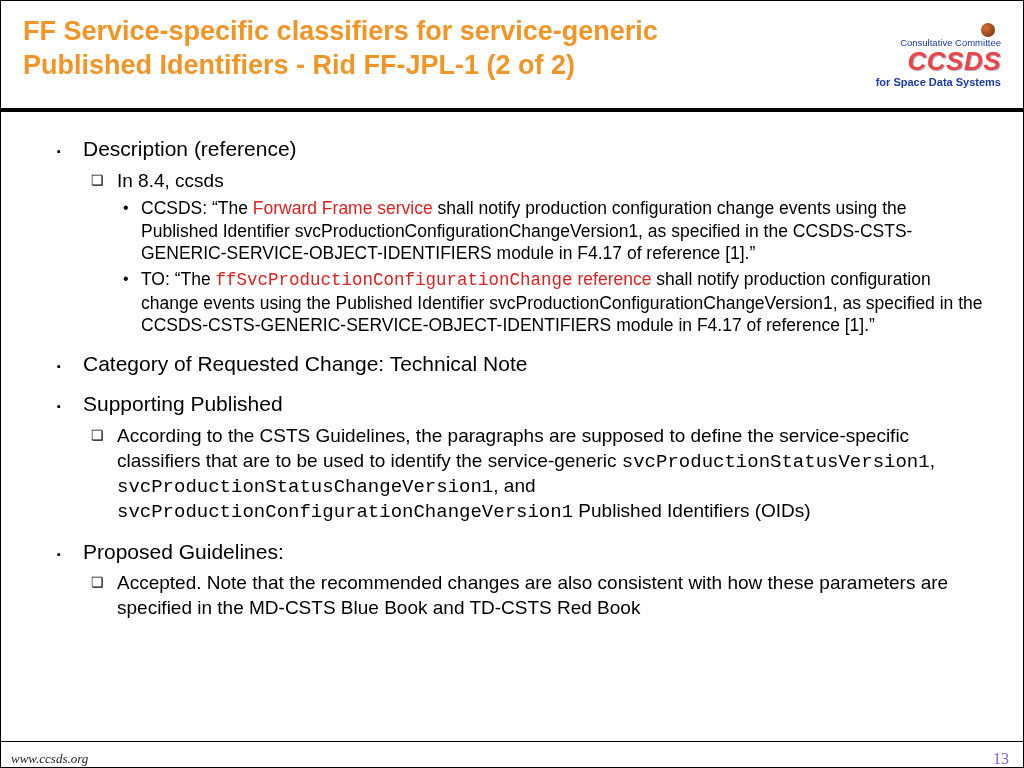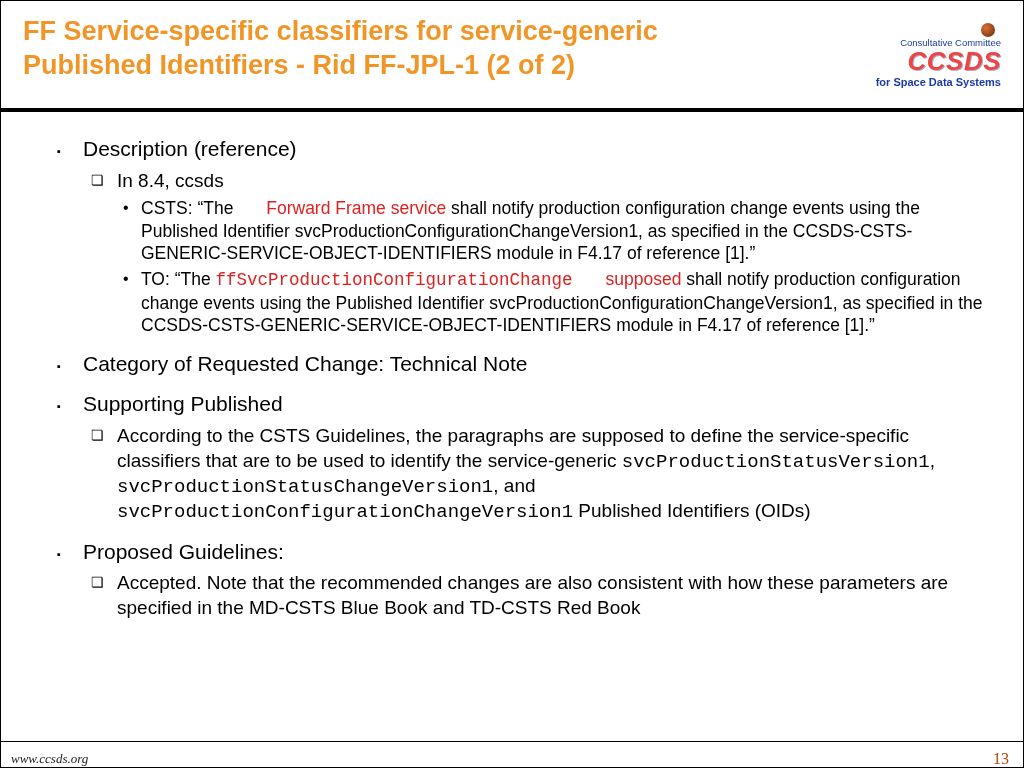--- a/index.html
+++ b/index.html
@@ -56,32 +56,32 @@
   .l1 > .row > .t { flex: 1; }
   .l2 { margin-top: 6px; margin-left: 34px; font-size: 19px; }
   .l2 > li { margin-bottom: 6px; }
   .l2 > li > .row { display: flex; }
   .l2 > li > .row > .b { width: 26px; flex-shrink:0; font-size: 14px; padding-top: 3px; }
   .l2 > li > .row > .t { flex: 1; }
   .l3 { margin-top: 4px; margin-left: 32px; font-size: 17.5px; }
   .l3 > li { margin-bottom: 4px; display: flex; }
   .l3 > li > .b { width: 18px; flex-shrink:0; font-size: 16px; line-height: 1.4; }
   .l3 > li > .t { flex: 1; }
-  .red { color: #e02020; margin-left: 28px; }
+  .red { color: #e02020; }
   .mono { font-family: Liberation Mono, monospace; }
   .monored { font-family: "Courier New", Courier, monospace; color: #e02020; text-align: center; }
   .footer {
     height: 26px;
     border-top: 1px solid #000;
     display: flex; justify-content: space-between; align-items: center;
     padding: 8px 14px 0 10px;
     font-size: 13px;
   }
   .footer .url { font-style: italic; font-family: "Times New Roman", serif; color: #222; }
-  .footer .pg { font-family: "Times New Roman", serif; color: #c2410c; font-size: 16px; }
+  .footer .pg { font-family: "Times New Roman", serif; color: #8b5cf6; font-size: 16px; }
 </style>
 </head>
 <body>
 
 <div class="slide">
   <div class="header">
     <div class="title">FF Service-specific classifiers for service-generic Published Identifiers - Rid FF-JPL-1 (2 of 2)</div>
     <div class="logo-box">
       <span class="globe"></span>
       <span class="cc">Consultative Committee</span>
@@ -100,25 +100,25 @@
           </div>
           <ul class="l2">
             <li>
               <div class="row">
                 <div class="b">❏</div>
                 <div class="t">In 8.4, ccsds</div>
               </div>
               <ul class="l3">
                 <li>
                   <div class="b">•</div>
-                  <div class="t"><span>CSTS: “The </span><span class="red">Forward Frame service</span><span> shall notify production configuration change events using the Published Identifier svcProductionConfigurationChangeVersion1, as specified in the CCSDS-CSTS-GENERIC-SERVICE-OBJECT-IDENTIFIERS module in F4.17 of reference [1].”</span></div>
+                  <div class="t"><span>CCSDS: “The </span><span class="red">Forward Frame service</span><span> shall notify production configuration change events using the Published Identifier svcProductionConfigurationChangeVersion1, as specified in the CCSDS-CSTS-GENERIC-SERVICE-OBJECT-IDENTIFIERS module in F4.17 of reference [1].”</span></div>
                 </li>
                 <li>
                   <div class="b">•</div>
-                  <div class="t"><span>TO: “The </span><span class="monored">ffSvcProductionConfigurationChange</span><span class="red"> supposed</span><span> shall notify production configuration change events using the Published Identifier svcProductionConfigurationChangeVersion1, as specified in the CCSDS-CSTS-GENERIC-SERVICE-OBJECT-IDENTIFIERS module in F4.17 of reference [1].”</span></div>
+                  <div class="t"><span>TO: “The </span><span class="monored">ffSvcProductionConfigurationChange</span><span class="red"> reference</span><span> shall notify production configuration change events using the Published Identifier svcProductionConfigurationChangeVersion1, as specified in the CCSDS-CSTS-GENERIC-SERVICE-OBJECT-IDENTIFIERS module in F4.17 of reference [1].”</span></div>
                 </li>
               </ul>
             </li>
           </ul>
         </li>
         <li class="l1">
           <div class="row">
             <div class="b">▪</div>
             <div class="t">Category of Requested Change: Technical Note</div>
           </div>

